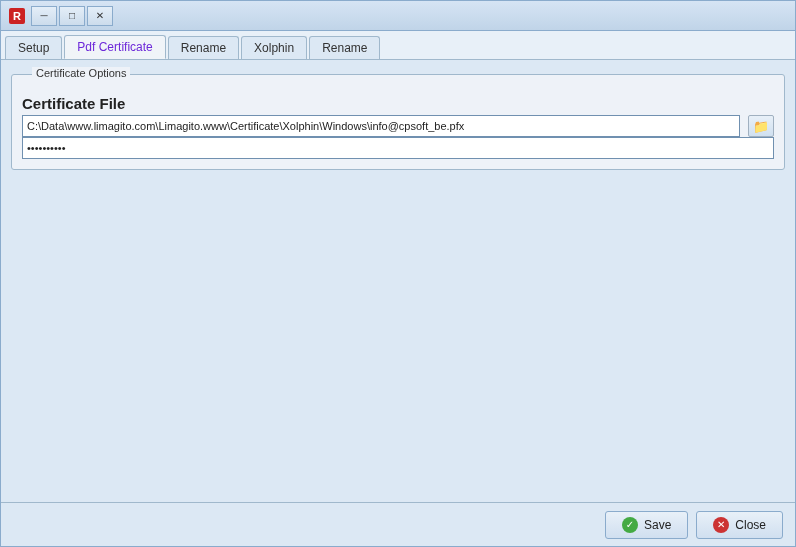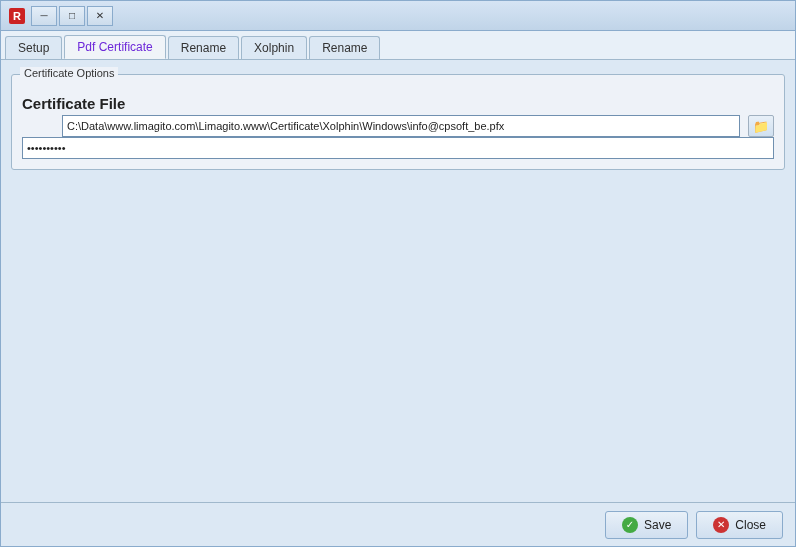--- a/index.html
+++ b/index.html
@@ -118,21 +118,21 @@
       border-radius: 3px;
       padding: 8px 10px 10px 10px;
       background: #eef2f8;
       position: relative;
       margin-top: 4px;
     }
 
     .group-box-legend {
       position: absolute;
       top: -8px;
-      left: 8px;
+      left: 20px;
       background: #eef2f8;
       padding: 0 4px;
       font-size: 11px;
       color: #333;
     }
 
     .field-label {
       font-size: 15px;
       color: #222;
       margin-bottom: 3px;
@@ -141,21 +141,20 @@
     }
 
     .field-label:first-of-type {
       margin-top: 12px;
     }
 
     .file-input-row {
       display: flex;
       align-items: flex-end;
       gap: 8px;
-      margin-left: 40px;
     }
 
     .text-input {
       flex: 1;
       height: 22px;
       border: 1px solid #7090b0;
       background: white;
       padding: 2px 4px;
       font-size: 11px;
       color: #222;

